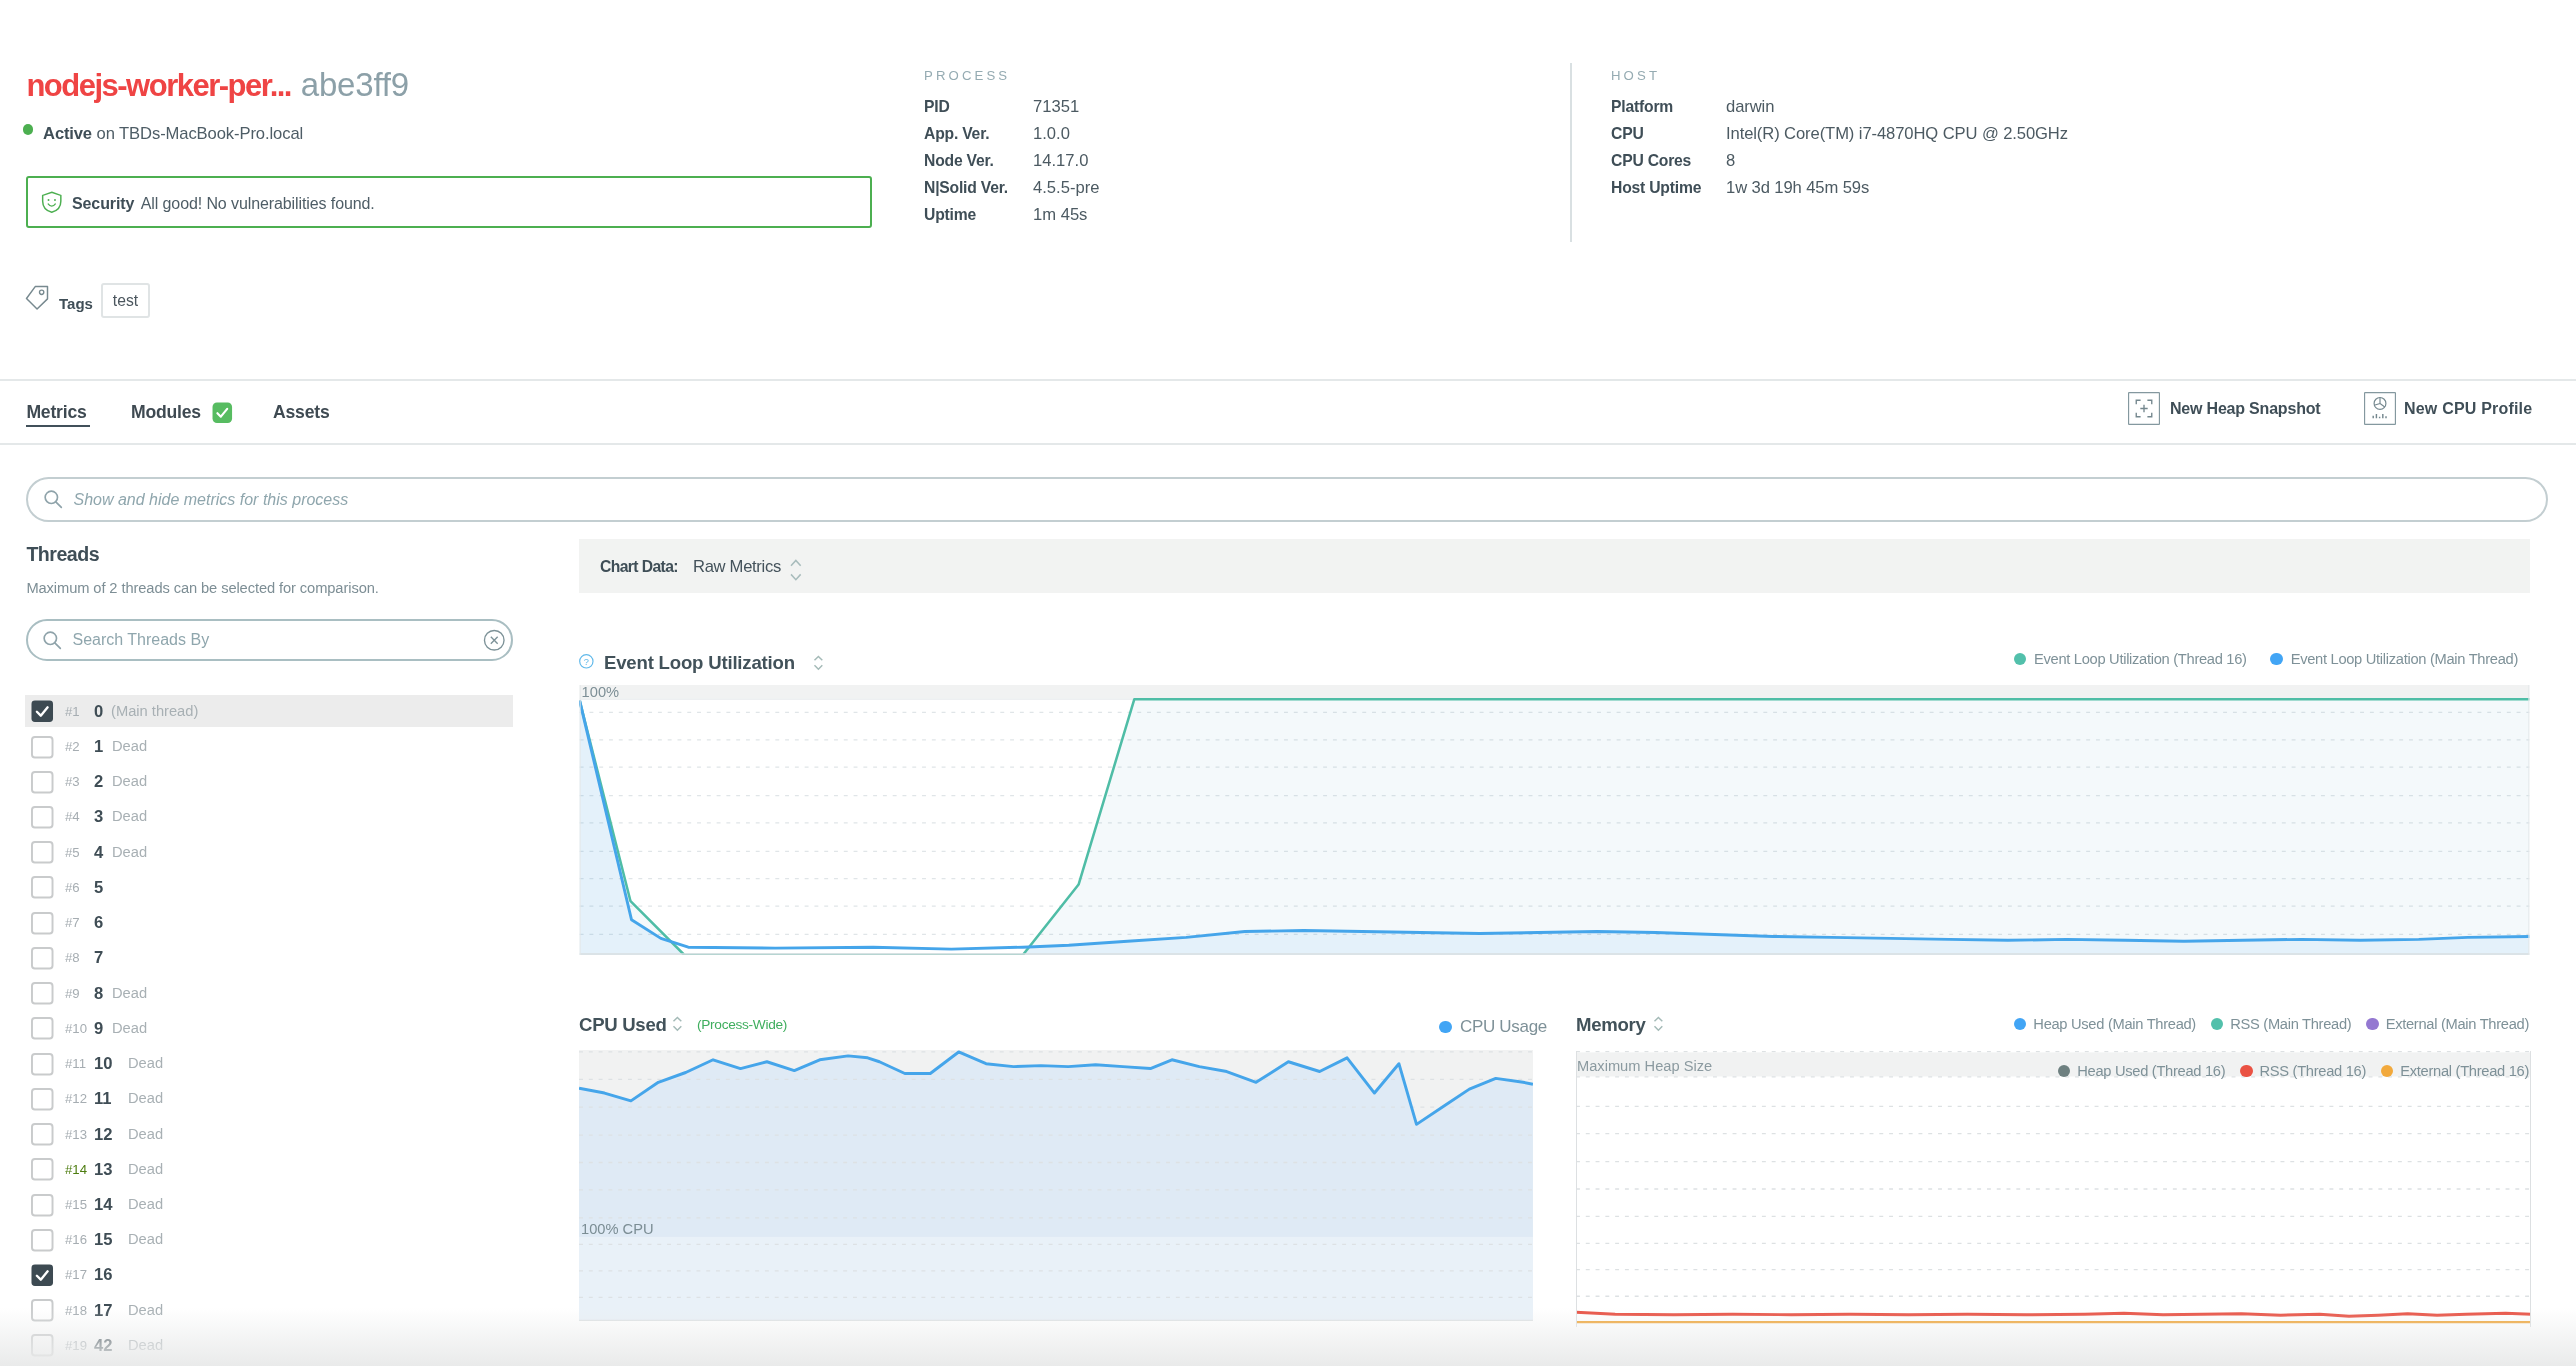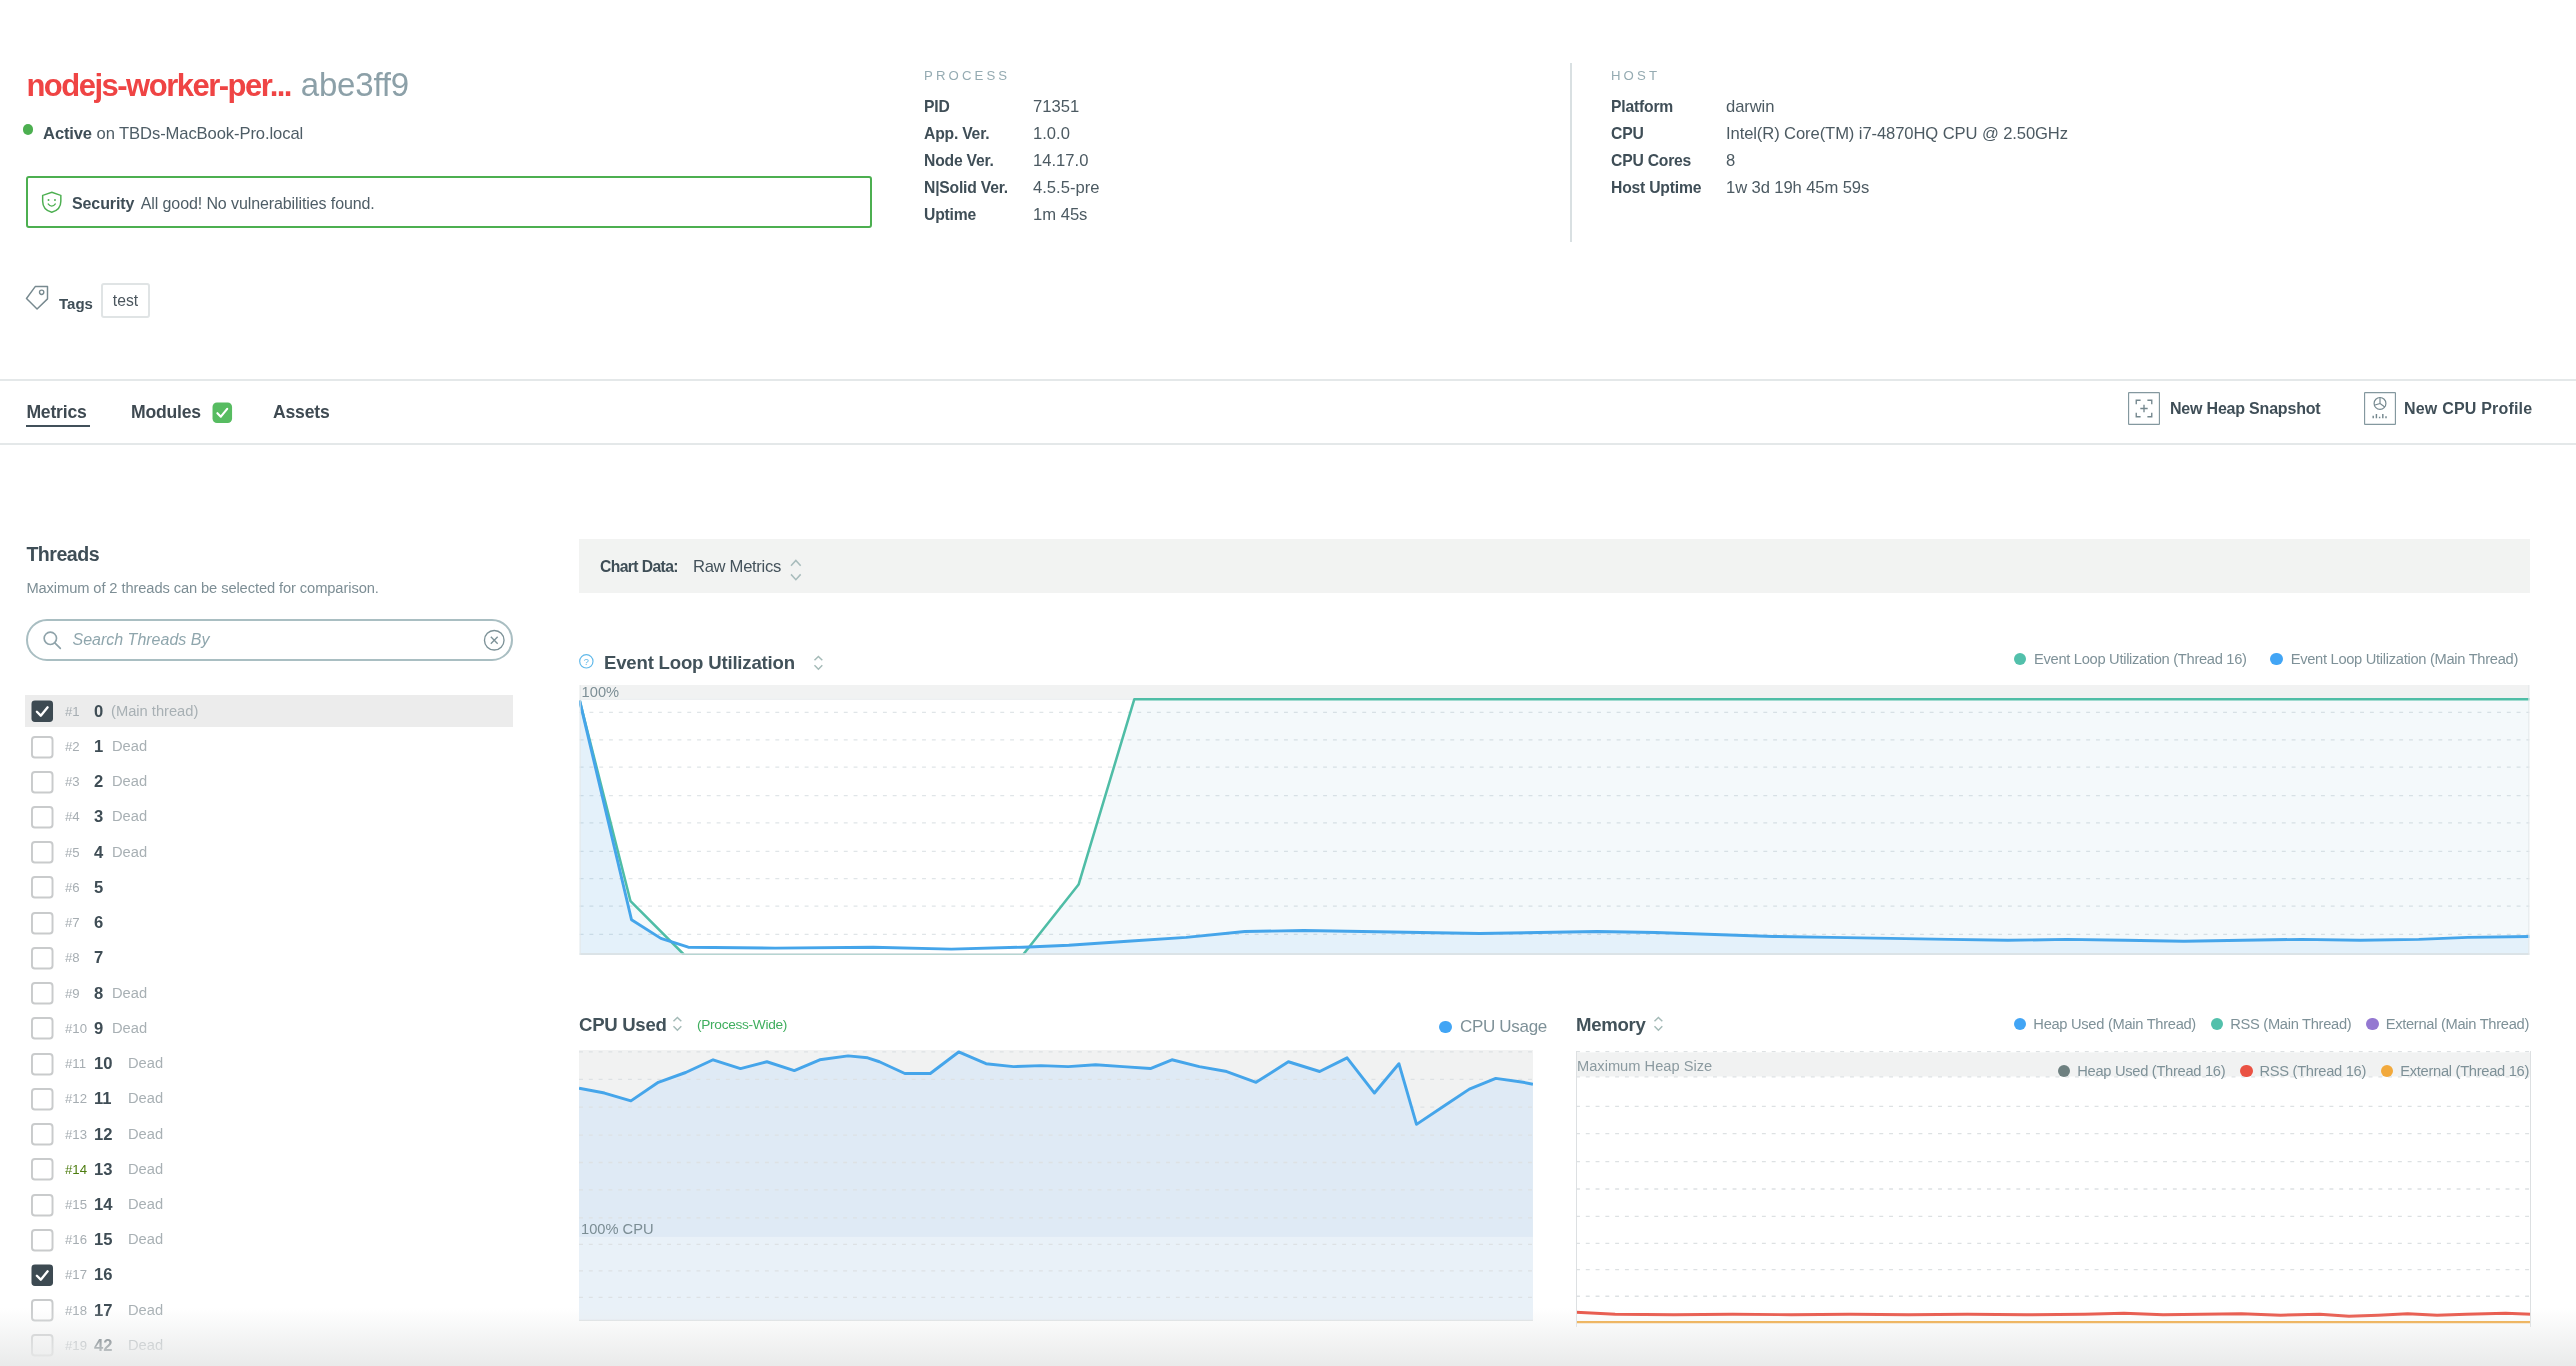--- a/index.html
+++ b/index.html
@@ -76,28 +76,35 @@
   <path d="M16.5 13.2 V20.8 M12.7 17 H20.3" stroke="#74878e" stroke-width="1.4"></path>
 </svg>
 <div class="ab b" style="left:2170px;top:400px;font-size:16px;letter-spacing:-0.2px;color:#3f4e57">New Heap Snapshot</div>
 <svg class="ab" style="left:2364px;top:392px" width="32" height="33" viewBox="0 0 33 34">
   <rect x="0.6" y="0.6" width="31.8" height="32.8" rx="0.5" fill="none" stroke="#84989f" stroke-width="1.2"></rect>
   <circle cx="16.5" cy="11.8" r="6.1" fill="none" stroke="#74878e" stroke-width="1.2"></circle>
   <path d="M16.5 5.7 V11.8 L21.4 15.4 M16.5 11.8 L10.6 13.6" fill="none" stroke="#74878e" stroke-width="1.2"></path>
   <path d="M9.5 27 V24.5 M12.8 27 V22.8 M16.1 27 V25.4 M19.4 27 V22.8 M22.7 27 V24.9" stroke="#74878e" stroke-width="1.5"></path>
 </svg>
 <div class="ab b" style="left:2404px;top:400px;font-size:16px;letter-spacing:0.2px;color:#3f4e57">New CPU Profile</div>
+<div class="ab" style="left:26.4px;top:477px;width:2518px;height:41px;border:2px solid #c3ced1;border-radius:23.5px;display:flex;align-items:center">
+  <svg style="margin-left:14.7px" width="20.6" height="20.6" viewBox="0 0 21 21">
+    <circle cx="8.5" cy="8.5" r="6.3" fill="none" stroke="#8fa3aa" stroke-width="1.7"></circle>
+    <path d="M13.3 13.3 L18.7 18.7" stroke="#8fa3aa" stroke-width="1.7" stroke-linecap="round"></path>
+  </svg>
+  <span style="font-style:italic;color:#8fa6ad;font-size:16px;margin-left:9.8px">Show and hide metrics for this process</span>
+</div>
 <div class="ab b" style="left:26.4px;top:543px;font-size:19.6px;letter-spacing:-0.5px;color:#3f4e57">Threads</div>
 <div class="ab" style="left:26.4px;top:580px;font-size:14.7px;color:#7d8e95;letter-spacing:-0.1px">Maximum of 2 threads can be selected for comparison.</div>
 <div class="ab" style="left:26.4px;top:619px;width:483px;height:38px;border:2px solid #a9bec2;border-radius:21.5px;display:flex;align-items:center">
   <svg style="margin-left:13.7px" width="20.6" height="20.6" viewBox="0 0 21 21">
     <circle cx="8.5" cy="8.5" r="6.3" fill="none" stroke="#8fa3aa" stroke-width="1.7"></circle>
     <path d="M13.3 13.3 L18.7 18.7" stroke="#8fa3aa" stroke-width="1.7" stroke-linecap="round"></path>
   </svg>
-  <span style="font-style:italic;color:#8fa6ad;font-size:16px;margin-left:9.8px">Search Threads By</span>
+  <span style="color:#8fa6ad;font-size:16px;margin-left:9.8px">Search Threads By</span>
   <svg style="margin-left:auto;margin-right:5.9px" width="22.5" height="22.5" viewBox="0 0 23 23">
     <circle cx="11.5" cy="11.5" r="10" fill="none" stroke="#7d9298" stroke-width="1.4"></circle>
     <path d="M8 8 L15 15 M15 8 L8 15" stroke="#7d9298" stroke-width="1.4"></path>
   </svg>
 </div>
 <div class="ab" style="left:25.4px;top:695px;width:488px;height:32px;background:#ececec"></div>
 <svg class="ab" style="left:31px;top:700px" width="22.5" height="22.5" viewBox="0 0 23 23">
       <rect x="0.5" y="0.5" width="22" height="22" rx="3.5" fill="#3d4a52"></rect>
       <path d="M6 12 L10 16 L17 7.5" fill="none" stroke="#fff" stroke-width="2.4" stroke-linecap="round" stroke-linejoin="round"></path>
     </svg>

